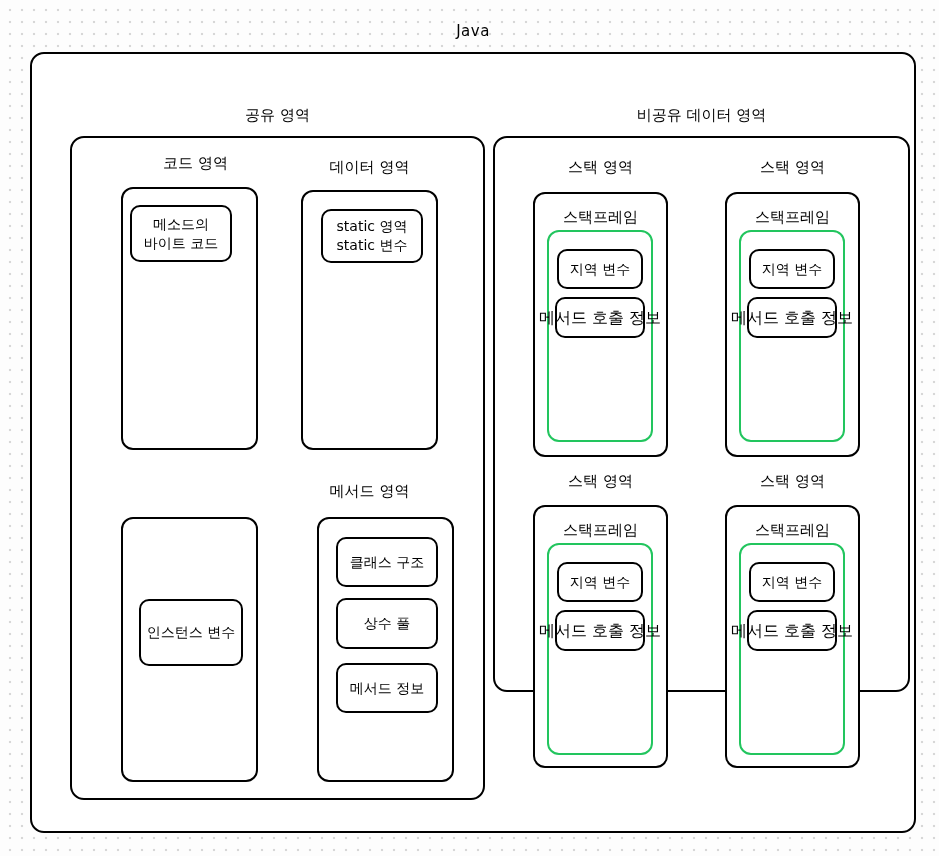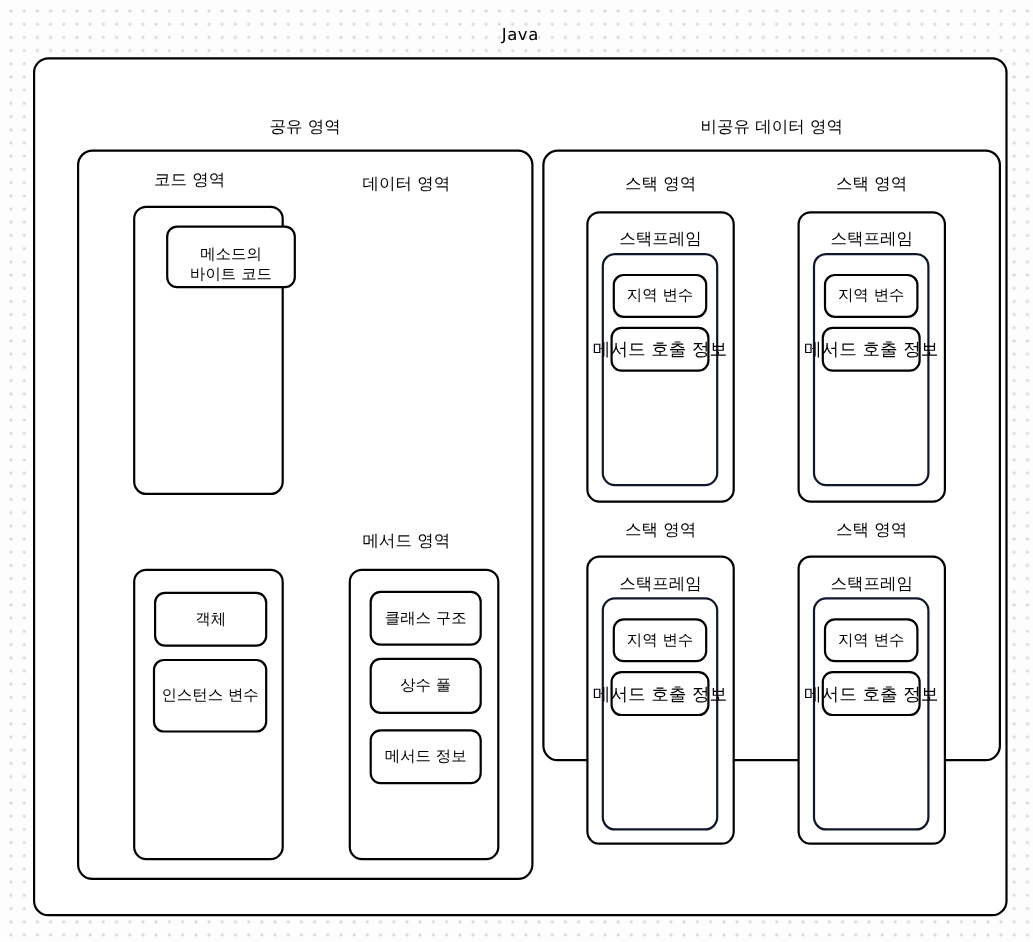--- a/index.html
+++ b/index.html
@@ -41,21 +41,21 @@
     white-space: nowrap;
   }
 
   
   .shared-label    { left: 38px;  top: 52px; width: 415px; }
   .nonshared-label { left: 461px; top: 52px; width: 417px; }
   .shared-box      { left: 38px;  top: 82px; width: 415px; height: 664px; border-radius: 14px; }
   .nonshared-box   { left: 461px; top: 82px; width: 417px; height: 556px; border-radius: 14px; }
 
   
-  .code-label   { left: 32px;  top: 16px;  width: 137px; text-align: center; }
+  .code-label   { left: 55px;  top: 16px;  width: 137px; text-align: center; }
   .code-box     { left: 49px;  top: 49px;  width: 137px; height: 263px; border-radius: 12px; }
   .data-label   { left: 229px; top: 20px;  width: 137px; }
   .data-box     { left: 229px; top: 52px;  width: 137px; height: 260px; border-radius: 12px; }
   .heap-label   { left: 49px;  top: 344px; width: 137px; margin-top: 40px; }
   .heap-box     { left: 49px;  top: 379px; width: 137px; height: 265px; border-radius: 12px; }
   .method-label { left: 229px; top: 344px; width: 137px; }
   .method-box   { left: 229px; top: 379px; width: 137px; height: 265px; border-radius: 12px; margin-left: 16px; }
 
   .item {
     position: absolute;
@@ -66,21 +66,21 @@
     flex-direction: column;
     align-items: center;
     justify-content: center;
     font-size: 14px;
     line-height: 1.35;
     text-align: center;
     white-space: nowrap;
   }
 
   
-  .bytecode-item { left: 28px; top: 16px; width: 118px; height: 57px; justify-content: flex-end; }
+  .bytecode-item { left: 7px; top: 16px; width: 102px; height: 57px; }
   .static-item   { left: 18px; top: 17px; width: 102px; height: 54px; }
 
   
   .object-item       { left: 17px; top: 19px; width: 103px; height: 50px; }
   .instancevar-item  { left: 16px; top: 80px; width: 104px; height: 67px; }
 
   
   .classstruct-item  { left: 17px; top: 18px;  width: 102px; height: 50px; }
   .constpool-item    { left: 17px; top: 79px;  width: 102px; height: 51px; }
   .methodinfo-item   { left: 17px; top: 144px; width: 102px; height: 50px; }
@@ -93,21 +93,21 @@
 
   .stack-box { border-radius: 12px; width: 135px; }
   .stack-r1c1 { left: 38px;  top: 54px;  height: 265px; }
   .stack-r1c2 { left: 230px; top: 54px;  height: 265px; }
   .stack-r2c1 { left: 38px;  top: 367px; height: 263px; }
   .stack-r2c2 { left: 230px; top: 367px; height: 263px; }
 
   
   .frame-label { left: 0; top: 14px; width: 131px; }
   .frame-box   { position: absolute; left: 12px; top: 36px; width: 106px; height: 212px;
-                 background: #fff; border: 2px solid #0f172a; border-radius: 12px; }
+                 background: #fff; border: 2px solid #22c55e; border-radius: 12px; }
 
   
   .localvar-item   { left: 8px; top: 17px; width: 86px; height: 40px; }
   .methodcall-item { left: 6px; top: 65px; width: 90px; height: 41px; font-size: 16px; }
 </style>
 </head>
 <body>
 
 <div class="page">
 
@@ -122,24 +122,29 @@
 
       <div class="area-label code-label">코드 영역</div>
       <div class="box code-box">
         <div class="item bytecode-item">
           <span>메소드의</span>
           <span>바이트 코드</span>
         </div>
       </div>
 
       <div class="area-label data-label">데이터 영역</div>
+      <div class="box data-box">
+        <div class="item static-item">
+          <span>static 영역</span>
+          <span>static 변수</span>
+        </div>
+      </div>
 
       <div class="area-label heap-label">힙 영역</div>
       <div class="box heap-box">
-        <div class="item object-item">객체</div>
         <div class="item instancevar-item">인스턴스 변수</div>
       </div>
 
       <div class="area-label method-label">메서드 영역</div>
       <div class="box method-box">
         <div class="item classstruct-item">클래스 구조</div>
         <div class="item constpool-item">상수 풀</div>
         <div class="item methodinfo-item">메서드 정보</div>
       </div>
 

